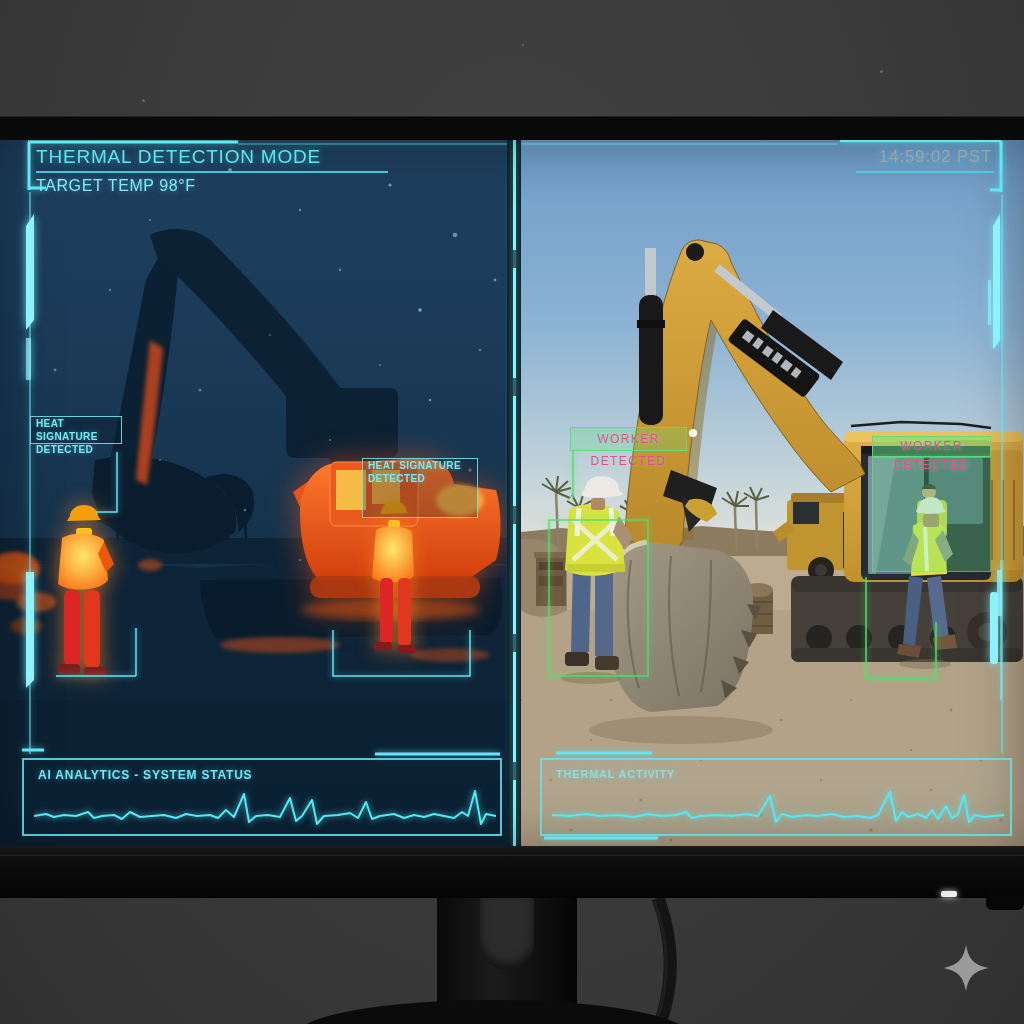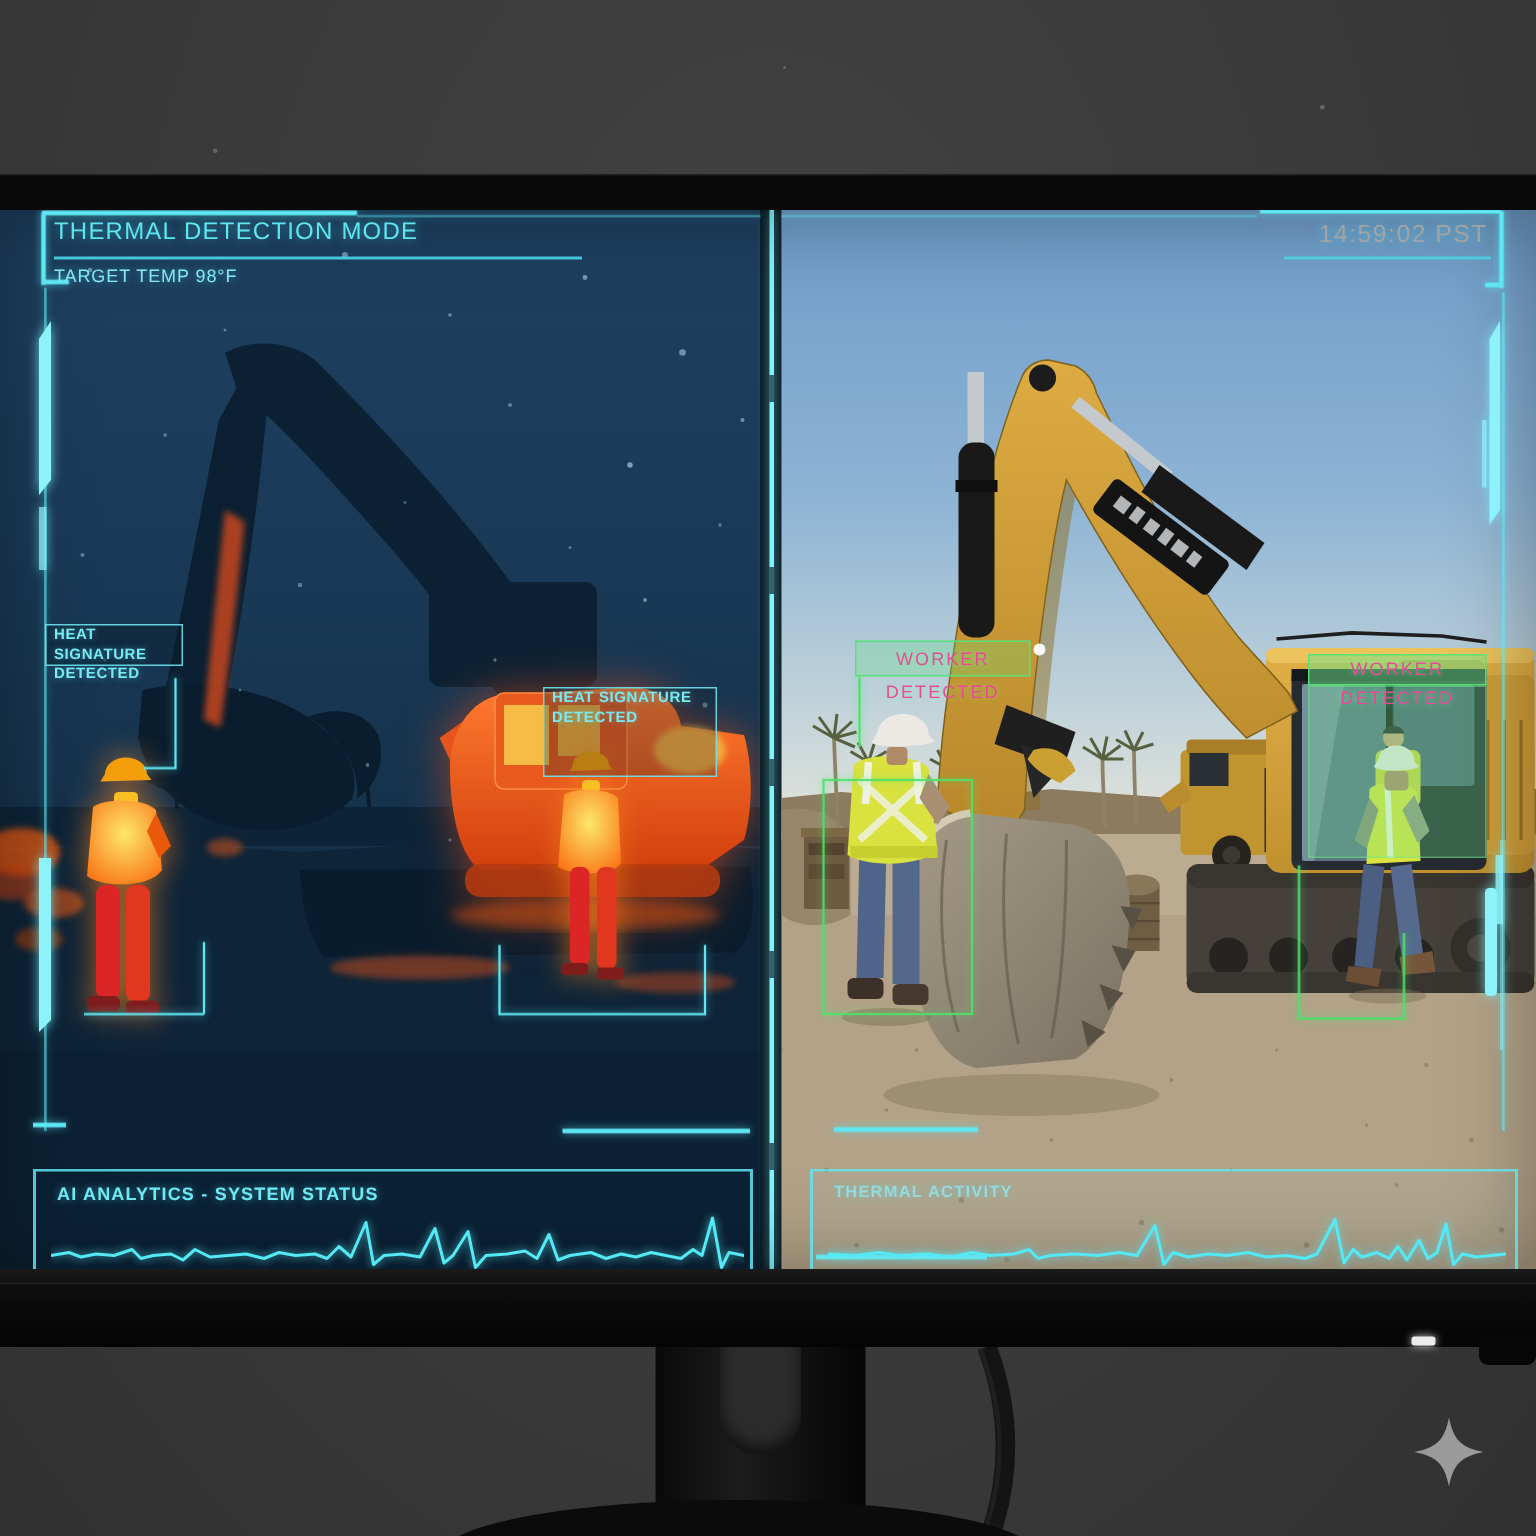--- a/index.html
+++ b/index.html
@@ -27,42 +27,42 @@
   .panel-left{position:absolute;left:0;top:0;width:507px;height:706px;
     background:linear-gradient(180deg,#1e4060 0%,#1a3a58 30%,#16334d 55%,#122b42 72%,#0f2438 100%);}
   .divider{position:absolute;left:507px;top:0;width:14px;height:706px;background:#0a151f;}
   .divider-line{position:absolute;left:6px;top:0;width:3px;height:706px;
     background:repeating-linear-gradient(180deg,#7ff4fb 0 110px,rgba(127,244,251,.35) 110px 128px);
     box-shadow:0 0 8px rgba(110,240,250,.8);}
   .panel-right{position:absolute;left:521px;top:0;width:503px;height:706px;background:#6e9cc9;}
   .scene{position:absolute;left:0;top:0;}
   .hud-lines{position:absolute;left:0;top:0;z-index:6;pointer-events:none;}
   
-  .hud-title{position:absolute;left:36px;top:6px;z-index:8;font-size:16px;letter-spacing:.8px;color:#5ee6f0;
+  .hud-title{position:absolute;left:36px;top:6px;z-index:8;font-size:19px;letter-spacing:.8px;color:#5ee6f0;
     text-shadow:0 0 8px rgba(80,225,240,.6);}
   .hud-underline{position:absolute;left:36px;top:31px;width:352px;height:2px;background:#49d7e5;opacity:.9;z-index:8;}
-  .hud-subtitle{position:absolute;left:36px;top:37px;z-index:8;font-size:12px;letter-spacing:.6px;color:#86e9f2;
+  .hud-subtitle{position:absolute;left:36px;top:37px;z-index:8;font-size:16px;letter-spacing:.6px;color:#86e9f2;
     text-shadow:0 0 6px rgba(80,225,240,.5);}
   .hud-timestamp{position:absolute;left:846px;top:7px;width:146px;text-align:right;z-index:8;font-size:16.5px;
     letter-spacing:1px;color:#a3a3a3;text-shadow:0 0 8px rgba(80,225,240,.6);}
   .ts-underline{position:absolute;left:856px;top:31px;width:138px;height:1.5px;background:#49d7e5;opacity:.8;z-index:8;}
   .heat-label{position:absolute;z-index:8;font-size:10px;font-weight:bold;line-height:13px;letter-spacing:.4px;
     color:#79e9f2;border:1.5px solid rgba(110,230,240,.9);background:rgba(8,28,44,.45);padding:0 5px;
     text-shadow:0 0 5px rgba(80,225,240,.5);}
   .heat-label span{display:block;}
   .hl1{left:30px;top:276px;width:80px;height:26px;}
   .hl2{left:362px;top:318px;width:104px;height:58px;background:rgba(8,28,44,.25);}
   .worker-label{position:absolute;z-index:8;font-size:12px;letter-spacing:1.4px;color:#ec4899;text-align:center;
     border:1.5px solid rgba(86,226,118,.95);background:rgba(96,225,130,.28);
     text-shadow:0 0 5px rgba(120,255,160,.6);}
   .wlA{left:570px;top:287px;width:115px;height:22px;line-height:22px;}
   .wlB{left:872px;top:296px;width:117px;height:19px;line-height:19px;background:rgba(110,230,140,.5);}
   .cab-overlay{position:absolute;left:872px;top:317px;width:117px;height:113px;z-index:5;
     background:rgba(110,230,140,.3);border:1px solid rgba(110,230,140,.5);}
-  .status-panel{position:absolute;z-index:7;border:2px solid rgba(95,230,245,.85);margin-top:21px;}
+  .status-panel{position:absolute;z-index:7;border:2px solid rgba(95,230,245,.85);}
   .sp-left{left:22px;top:618px;width:476px;height:74px;background:rgba(10,35,55,.3);}
   .sp-right{left:540px;top:618px;width:468px;height:74px;border-color:rgba(95,230,245,.8);background:rgba(150,220,230,.07);}
   .sp-label{position:absolute;left:14px;top:8px;font-size:12px;font-weight:bold;letter-spacing:.8px;color:#6fe9f4;
     text-shadow:0 0 6px rgba(80,225,240,.55);}
   .sp-right .sp-label{font-size:11px;color:#8fe3ec;opacity:.85;}
   .wave{position:absolute;left:10px;top:26px;}
   .wave polyline{fill:none;stroke:#54e9f5;stroke-width:2;stroke-linejoin:round;stroke-linecap:round;
     filter:drop-shadow(0 0 3px rgba(84,233,245,.8));}
   .cable-svg{position:absolute;left:630px;top:898px;}
   .sparkle-svg{position:absolute;left:940px;top:942px;}

